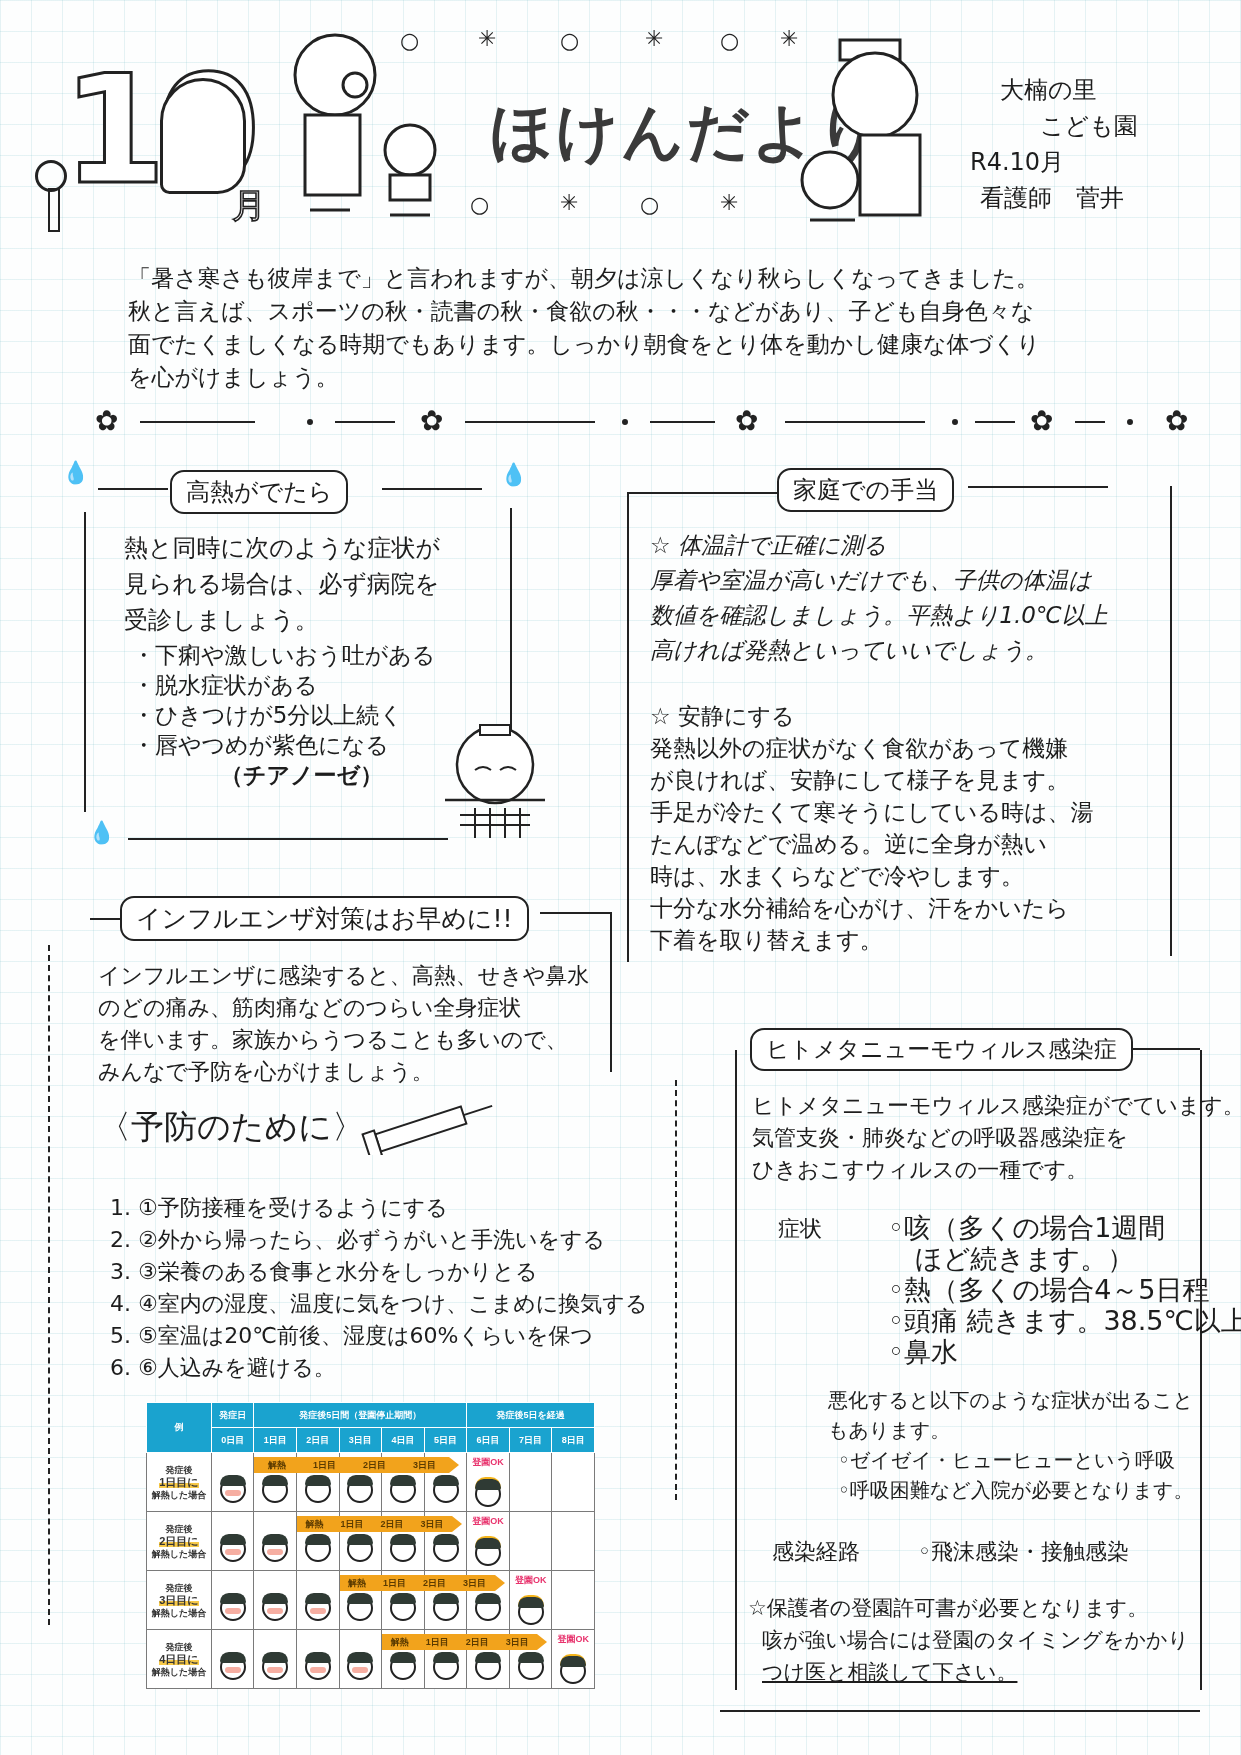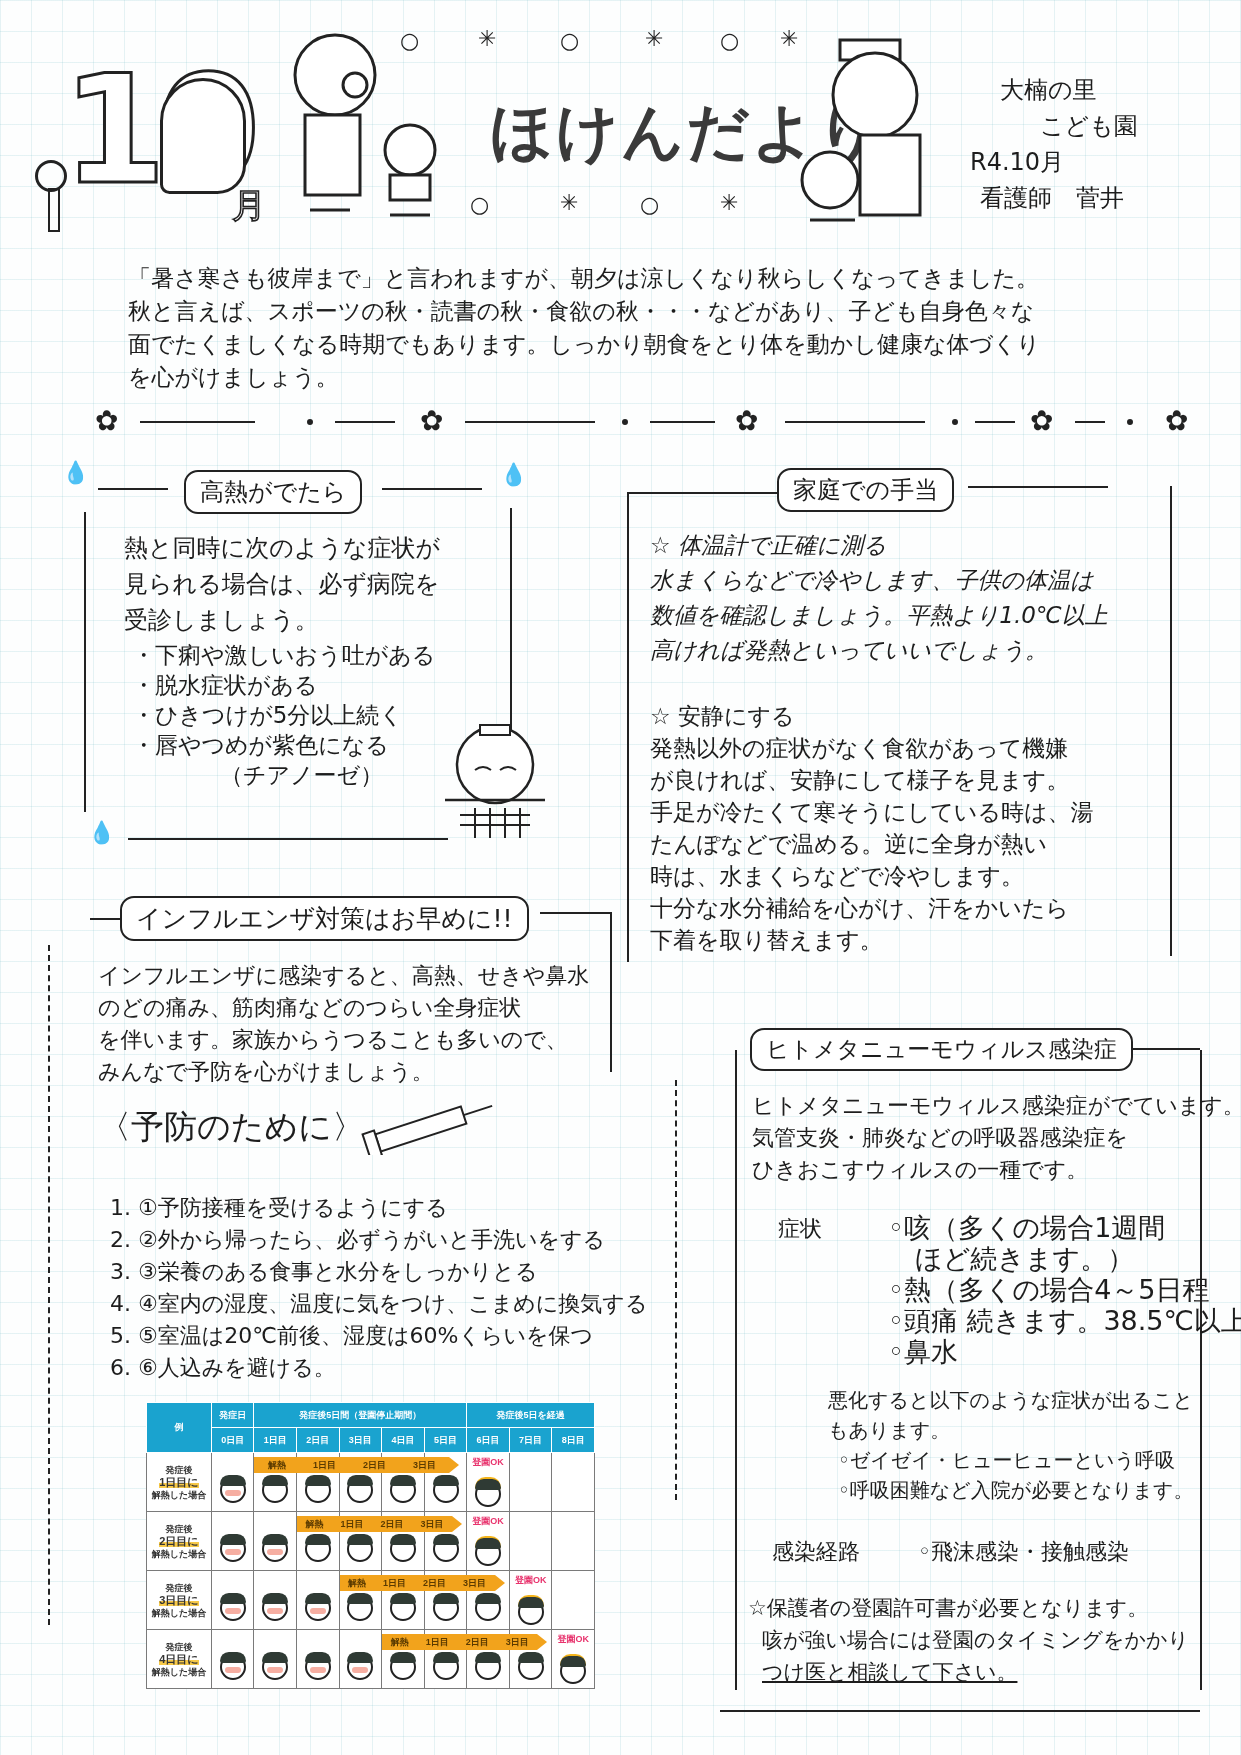--- a/index.html
+++ b/index.html
@@ -125,51 +125,51 @@
 
 <div>
   <div class="boxline" style="left:84px;top:512px;width:0;height:300px;border-left-width:2px;"></div>
   <div class="boxline" style="left:510px;top:508px;width:0;height:260px;border-left-width:2px;"></div>
   <div class="boxline" style="left:98px;top:488px;width:70px;border-top-width:2px;"></div>
   <div class="boxline" style="left:382px;top:488px;width:100px;border-top-width:2px;"></div>
   <div class="boxline" style="left:128px;top:838px;width:320px;border-top-width:2px;"></div>
   <div class="abs deco" style="left:62px;top:460px;">💧</div>
   <div class="abs deco" style="left:500px;top:462px;">💧</div>
   <div class="abs deco" style="left:88px;top:820px;">💧</div>
-  <div class="label-box hand" style="left:184px;top:470px;">高熱がでたら</div>
+  <div class="label-box hand" style="left:170px;top:470px;">高熱がでたら</div>
   <div class="txt hand" style="left:124px;top:530px;font-size:24px;line-height:36px;">
     <div>熱と同時に次のような症状が</div>
     <div>見られる場合は、必ず病院を</div>
     <div>受診しましょう。</div>
   </div>
   <ul class="plain txt hand" style="left:132px;top:640px;font-size:23px;line-height:30px;">
     <li>・下痢や激しいおう吐がある</li>
     <li>・脱水症状がある</li>
     <li>・ひきつけが5分以上続く</li>
     <li>・唇やつめが紫色になる</li>
-    <li style="padding-left:88px;">（チアノーゼ）</li>
+    <li style="padding-left:88px;font-weight:bold;">（チアノーゼ）</li>
   </ul>
   <svg class="abs" style="left:440px;top:700px;width:110px;height:140px;" viewBox="0 0 110 140">
     <circle cx="55" cy="65" r="38" fill="#fff" stroke="#222" stroke-width="2.5"></circle>
     <rect x="40" y="25" width="30" height="10" fill="#fff" stroke="#222" stroke-width="2"></rect>
     <path d="M35 70 q8 -6 16 0 M60 70 q8 -6 16 0" stroke="#222" stroke-width="2" fill="none"></path>
     <line x1="5" y1="100" x2="105" y2="100" stroke="#222" stroke-width="2.5"></line>
     <path d="M20 115 h70 M20 125 h70 M35 108 v30 M50 108 v30 M65 108 v30 M80 108 v30" stroke="#222" stroke-width="2"></path>
   </svg>
 </div>
 
 <div>
   <div class="boxline" style="left:627px;top:492px;width:150px;border-top-width:2px;"></div>
   <div class="boxline" style="left:968px;top:486px;width:140px;border-top-width:2px;"></div>
   <div class="boxline" style="left:627px;top:492px;height:470px;border-left-width:2px;"></div>
   <div class="boxline" style="left:1170px;top:486px;height:470px;border-left-width:2px;"></div>
   <div class="label-box hand" style="left:777px;top:468px;">家庭での手当</div>
   <div class="txt hand" style="left:650px;top:528px;font-size:23px;line-height:35px;font-style:italic;">
     <div>☆ 体温計で正確に測る</div>
-    <div>水まくらなどで冷やします、子供の体温は</div>
+    <div>厚着や室温が高いだけでも、子供の体温は</div>
     <div>数値を確認しましょう。平熱より1.0℃以上</div>
     <div>高ければ発熱といっていいでしょう。</div>
   </div>
   <div class="txt hand" style="left:650px;top:700px;font-size:23px;line-height:32px;">
     <div>☆ 安静にする</div>
     <div>発熱以外の症状がなく食欲があって機嫌</div>
     <div>が良ければ、安静にして様子を見ます。</div>
     <div>手足が冷たくて寒そうにしている時は、湯</div>
     <div>たんぽなどで温める。逆に全身が熱い</div>
     <div>時は、水まくらなどで冷やします。</div>

